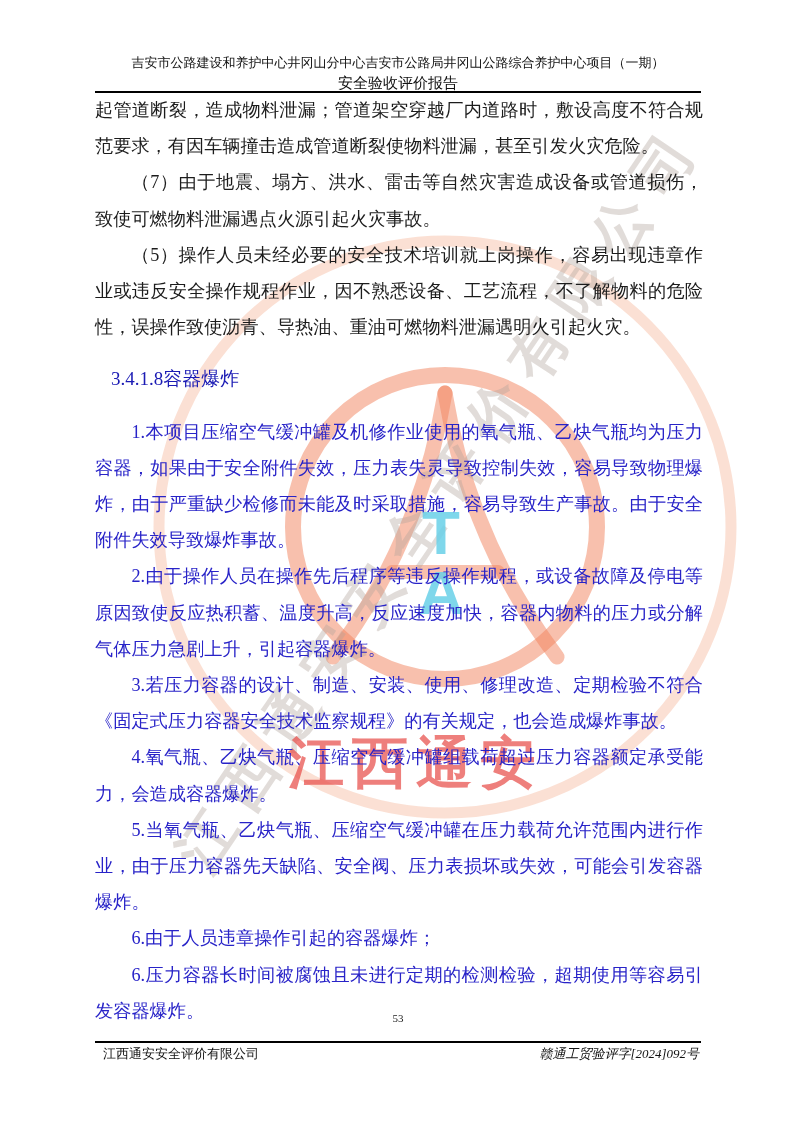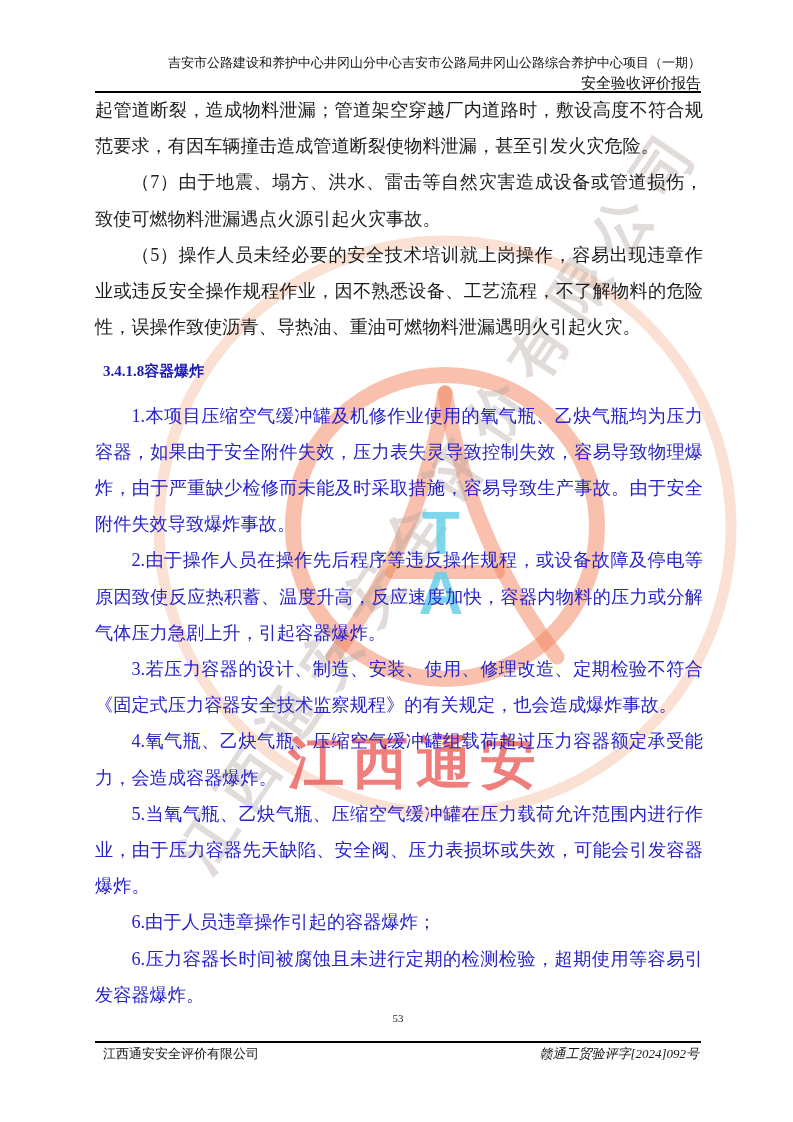--- a/index.html
+++ b/index.html
@@ -6,21 +6,21 @@
   .page{
     position:relative;
     width:793px;height:1122px;
     margin:0 auto;
     background:#ffffff;
     overflow:hidden;
     font-family:"Liberation Serif","DejaVu Serif",serif;
     color:var(--text-black,#1c1c1c);
   }
   
-  .hdr{position:absolute;left:95px;width:606px;text-align:right;color:#111;}
+  .hdr{position:absolute;left:95px;width:606px;text-align:center;color:#111;}
   .hdr1{top:55px;font-size:13px;line-height:16px;}
   .hdr2{top:75px;font-size:15px;line-height:16px;}
   .hdr-rule{position:absolute;left:95px;top:91px;width:606px;height:2px;background:#000;}
   
   .wm{position:absolute;inset:0;z-index:1;pointer-events:none;}
   .wm-svg{position:absolute;left:0;top:0;}
   .wm-diagonal{
     position:absolute;left:-60px;top:458px;width:1000px;
     text-align:center;white-space:nowrap;
     transform:rotate(-56deg);
@@ -44,21 +44,21 @@
   }
   .para{
     margin:0;font-size:18.2px;line-height:36.2px;
     text-align:justify;text-justify:inter-character;
     text-indent:2em;
   }
   .para.black{color:var(--text-black,#1c1c1c);}
   .para.blue{color:var(--text-blue,#2823c8);}
   .para.no-indent{text-indent:0;}
   .sec-heading{
-    margin:8px;font-size:15px;line-height:36.2px;font-weight:bold;
+    margin:16px;font-size:19px;line-height:36.2px;font-weight:normal;
     color:var(--heading-blue,#1b1bb4);text-indent:0;
   }
   
   .page-num{position:absolute;left:95px;top:1012px;width:606px;text-align:center;
     font-size:11px;color:#222;z-index:2;}
   .ftr-rule{position:absolute;left:95px;top:1041px;width:606px;height:1.5px;background:#000;z-index:2;}
   .ftr-row{position:absolute;left:95px;top:1045px;width:606px;display:flex;
     justify-content:space-between;font-size:13px;color:#111;z-index:2;}
   .ftr-left{padding-left:8px;}
   .ftr-right{padding-right:2px;font-style:italic;}

